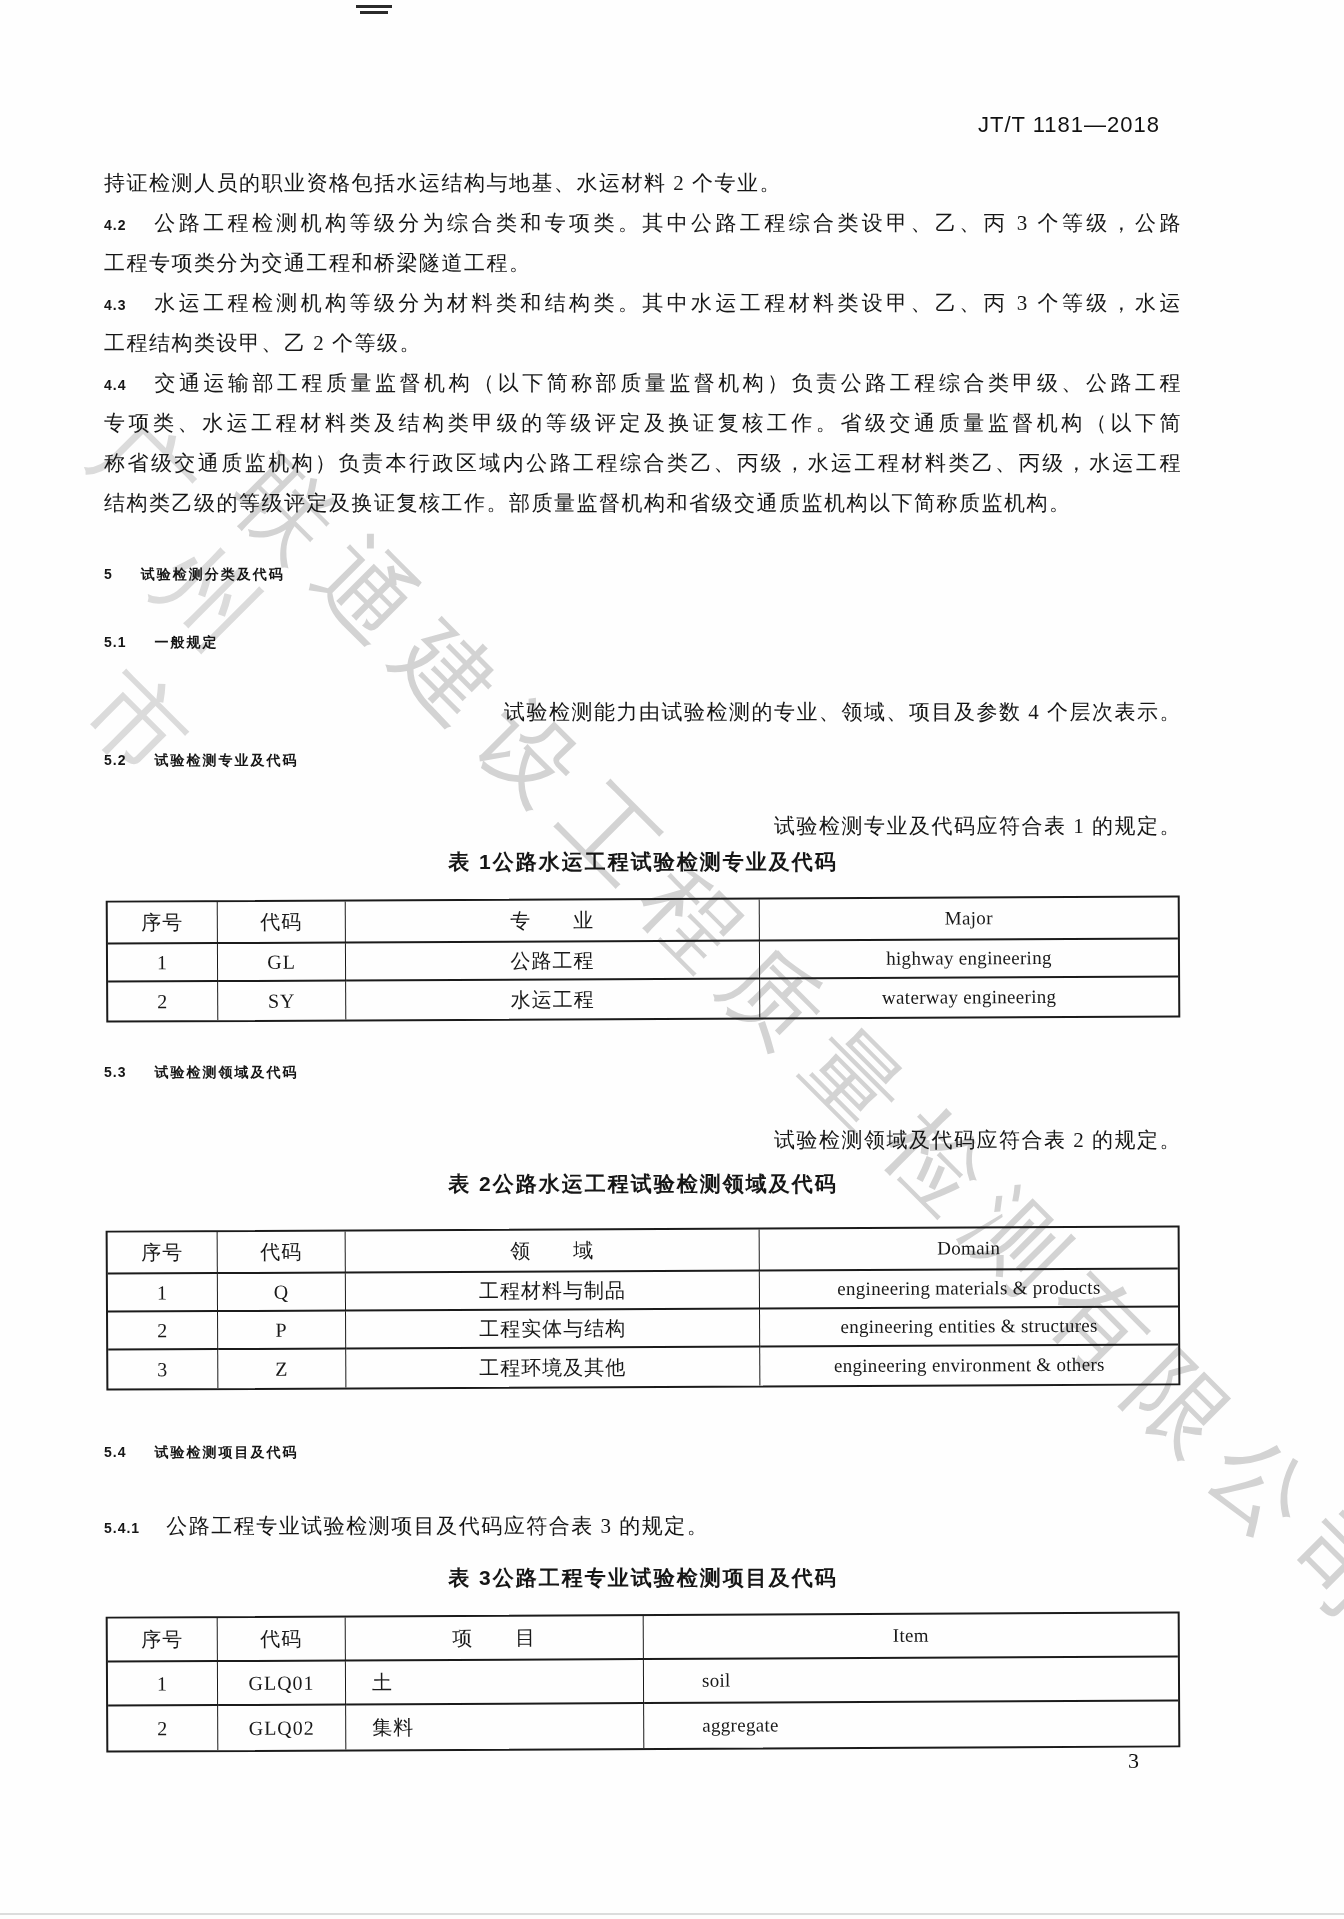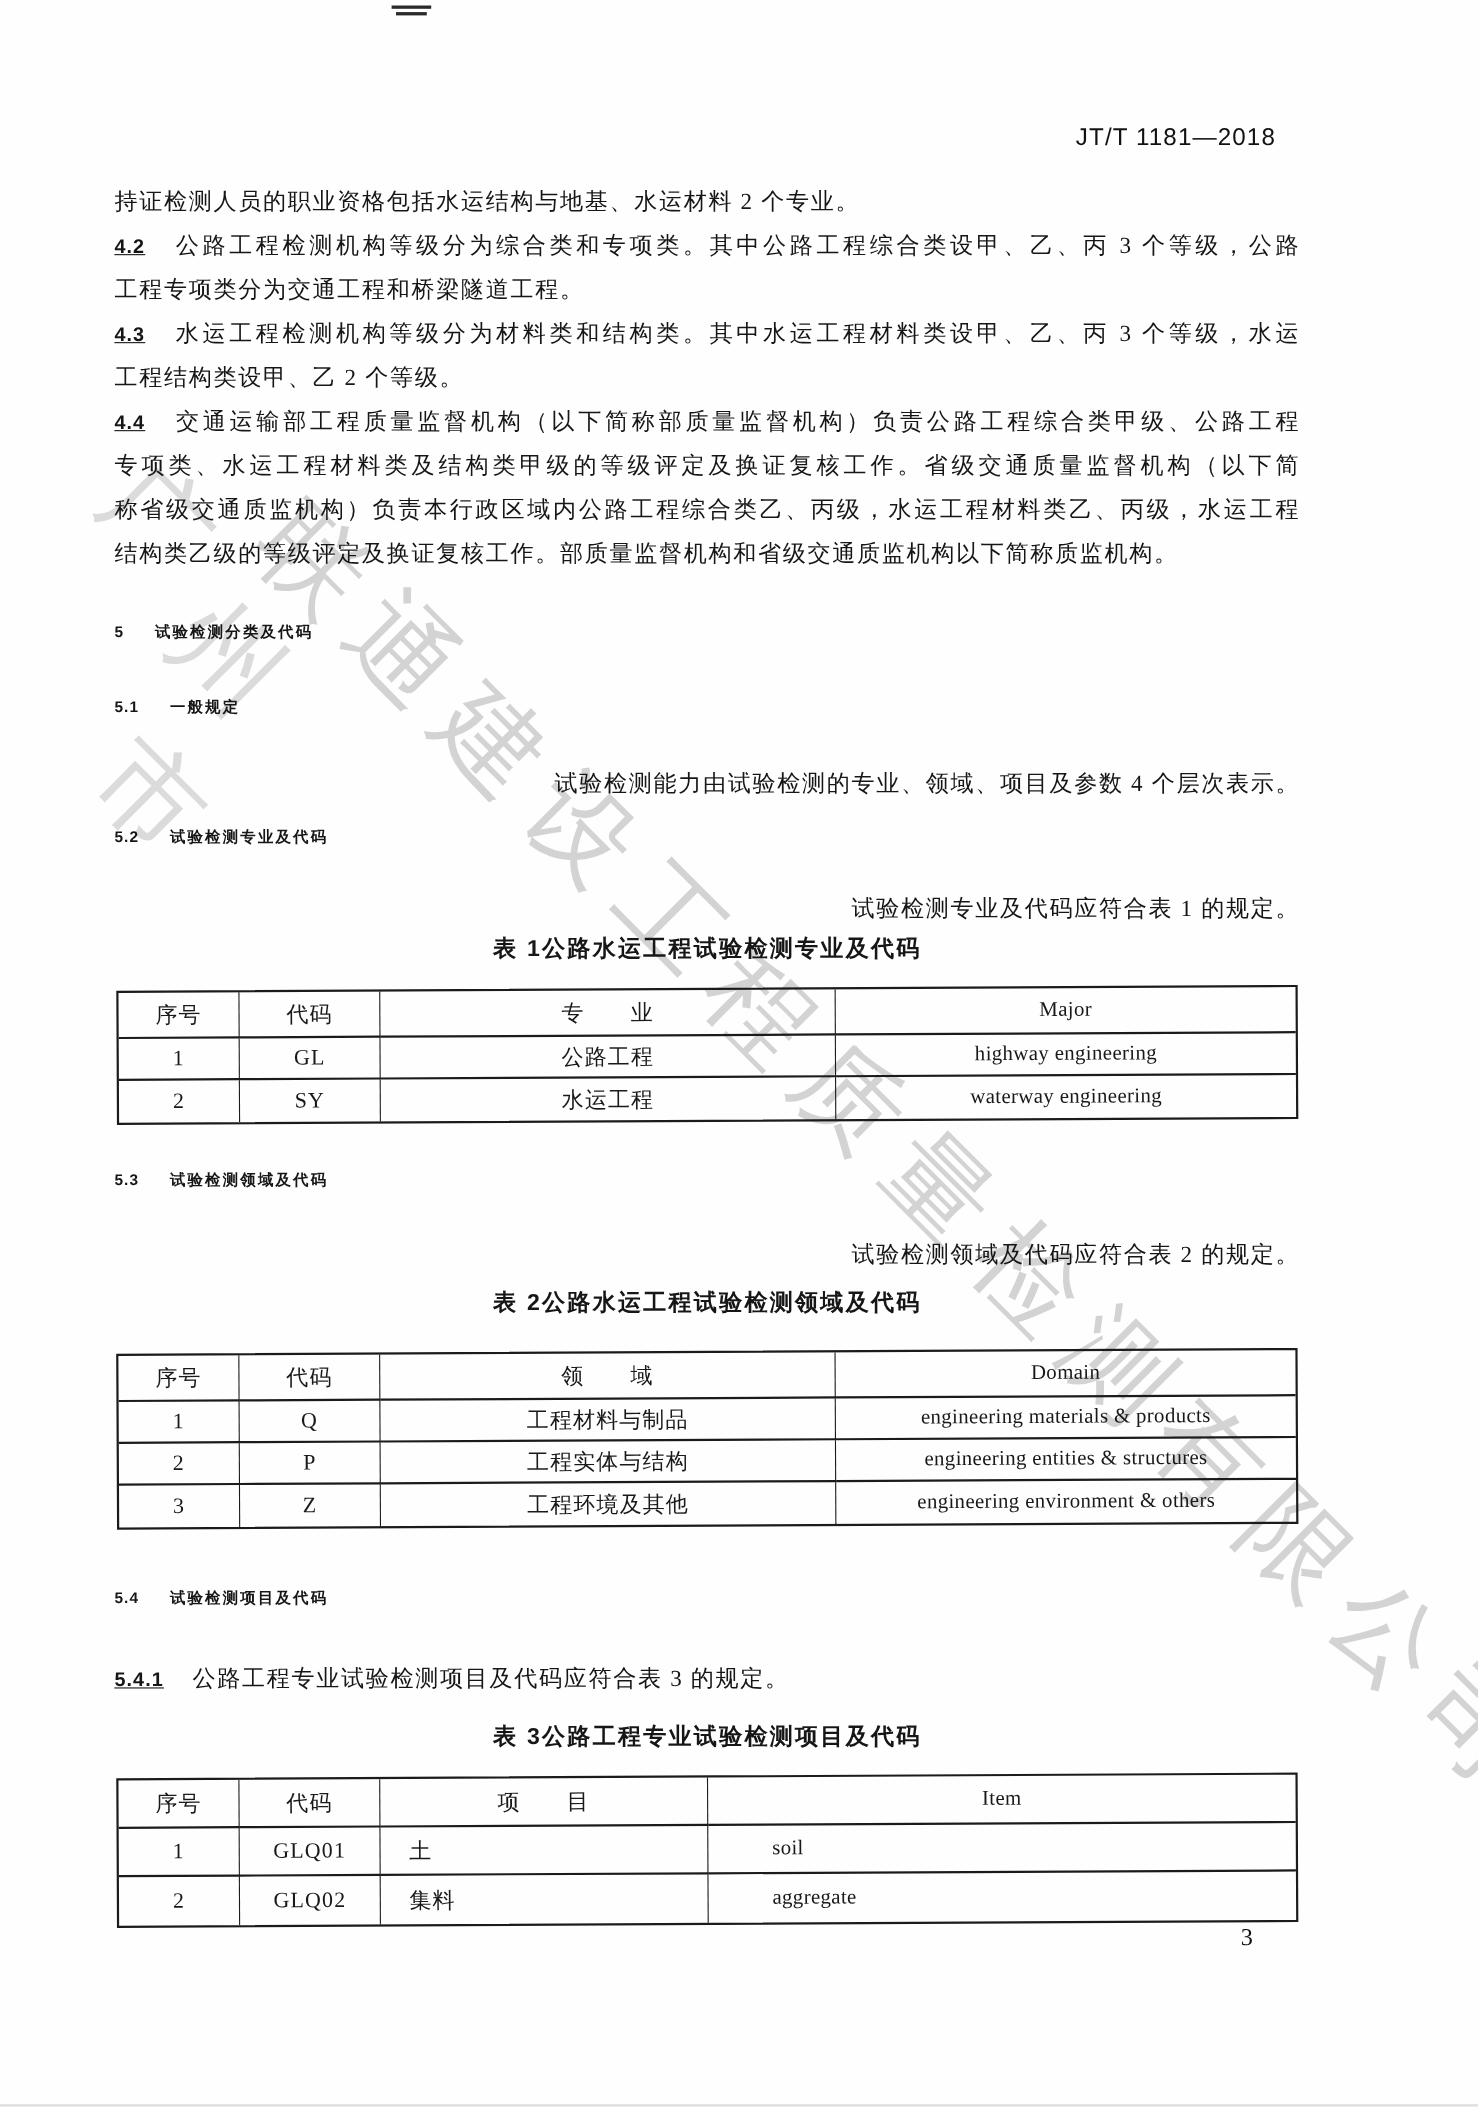--- a/index.html
+++ b/index.html
@@ -33,21 +33,21 @@
     position:absolute;top:112px;right:184px;z-index:1;
     font-family:"Liberation Sans",sans-serif;font-size:22px;letter-spacing:1px;color:#111;
   }
   .page-number{position:absolute;top:1748px;left:1128px;z-index:1;font-size:22px;color:#111;}
   
   .blk{position:absolute;left:104px;width:1078px;z-index:1;}
   .line{height:40px;line-height:40px;font-size:21px;letter-spacing:1.5px;white-space:nowrap;}
   .line.j{white-space:normal;text-align:justify;text-align-last:justify;}
   .cnum{
     font-family:"Liberation Sans",sans-serif;font-weight:bold;font-style:normal;
-    font-size:18px;margin-right:26px;letter-spacing:1px;text-decoration:underline;
+    font-size:14px;margin-right:26px;letter-spacing:1px;
   }
   .itext{position:absolute;left:146px;width:1036px;z-index:1;
     font-size:21px;letter-spacing:1.5px;line-height:40px;white-space:nowrap;text-align:right;}
   .heading{position:absolute;left:104px;z-index:1;
     font-family:"Liberation Sans",sans-serif;font-weight:bold;font-size:14px;
     letter-spacing:2px;white-space:nowrap;}
   .heading .hnum{margin-right:28px;letter-spacing:1px;}
   .caption{position:absolute;left:104px;width:1078px;z-index:1;
     display:flex;justify-content:center;
     font-family:"Liberation Sans",sans-serif;font-weight:bold;font-size:21px;letter-spacing:2px;}

